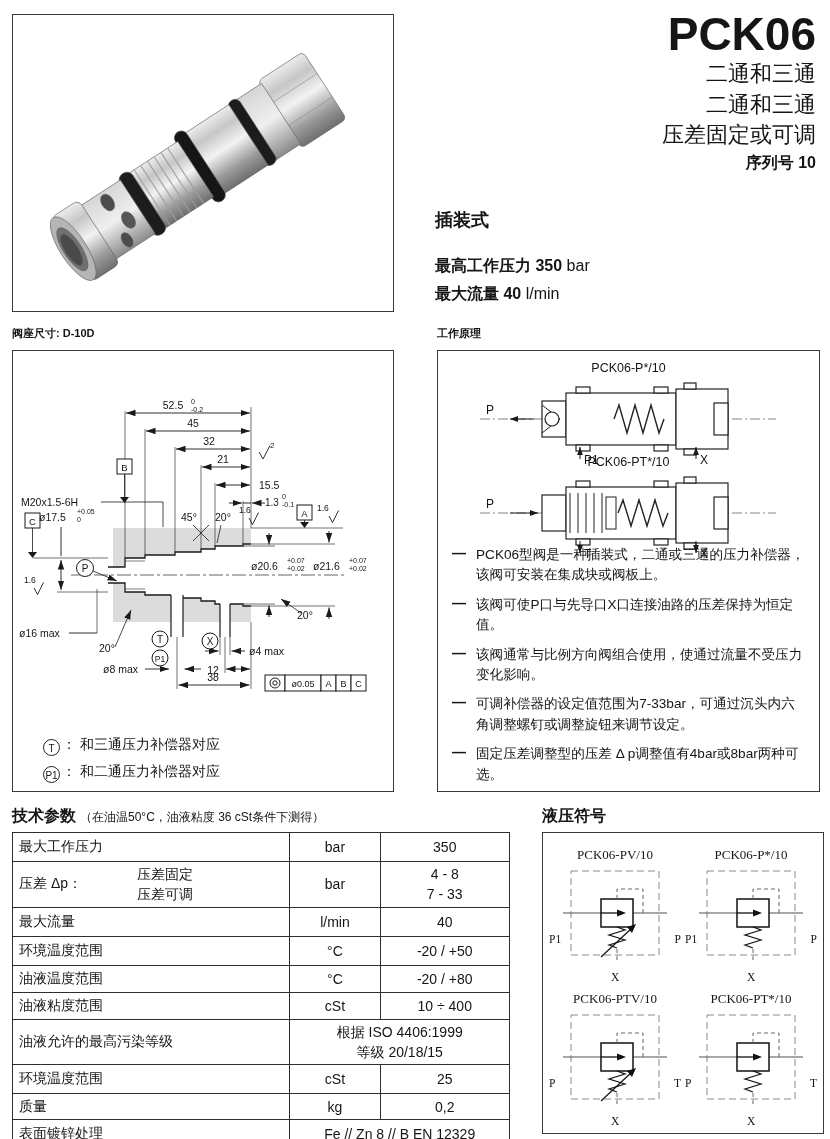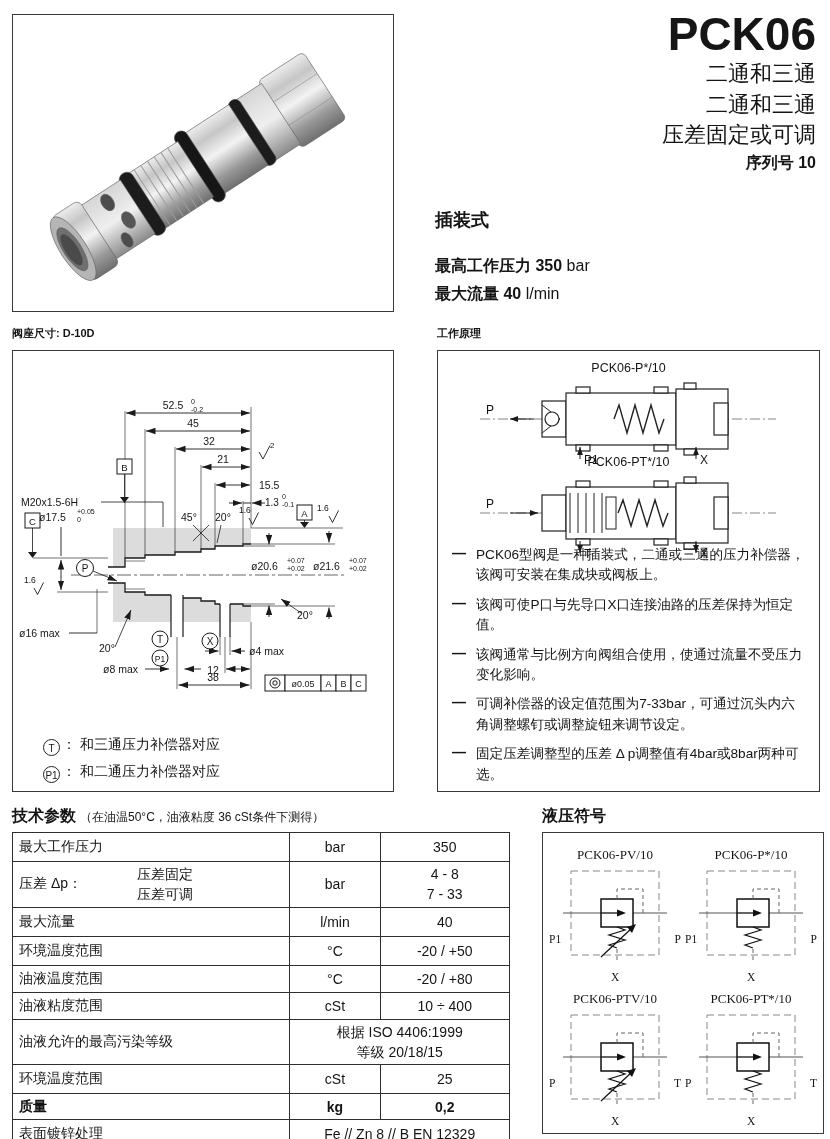--- a/index.html
+++ b/index.html
@@ -454,21 +454,21 @@
       <td class="merged two-line" colspan="2">
         <div>根据 ISO 4406:1999</div>
         <div>等级 20/18/15</div>
       </td>
     </tr>
     <tr style="height:29px;">
       <td class="lbl">环境温度范围</td>
       <td class="unit">cSt</td>
       <td class="val">25</td>
     </tr>
-    <tr style="height:26px;font-weight:bold;">
+    <tr style="height:26px;">
       <td class="lbl">质量</td>
       <td class="unit">kg</td>
       <td class="val">0,2</td>
     </tr>
     <tr style="height:29px;">
       <td class="lbl">表面镀锌处理</td>
       <td class="merged" colspan="2">Fe // Zn 8 // B   EN 12329</td>
     </tr>
   </tbody>
     </table>

